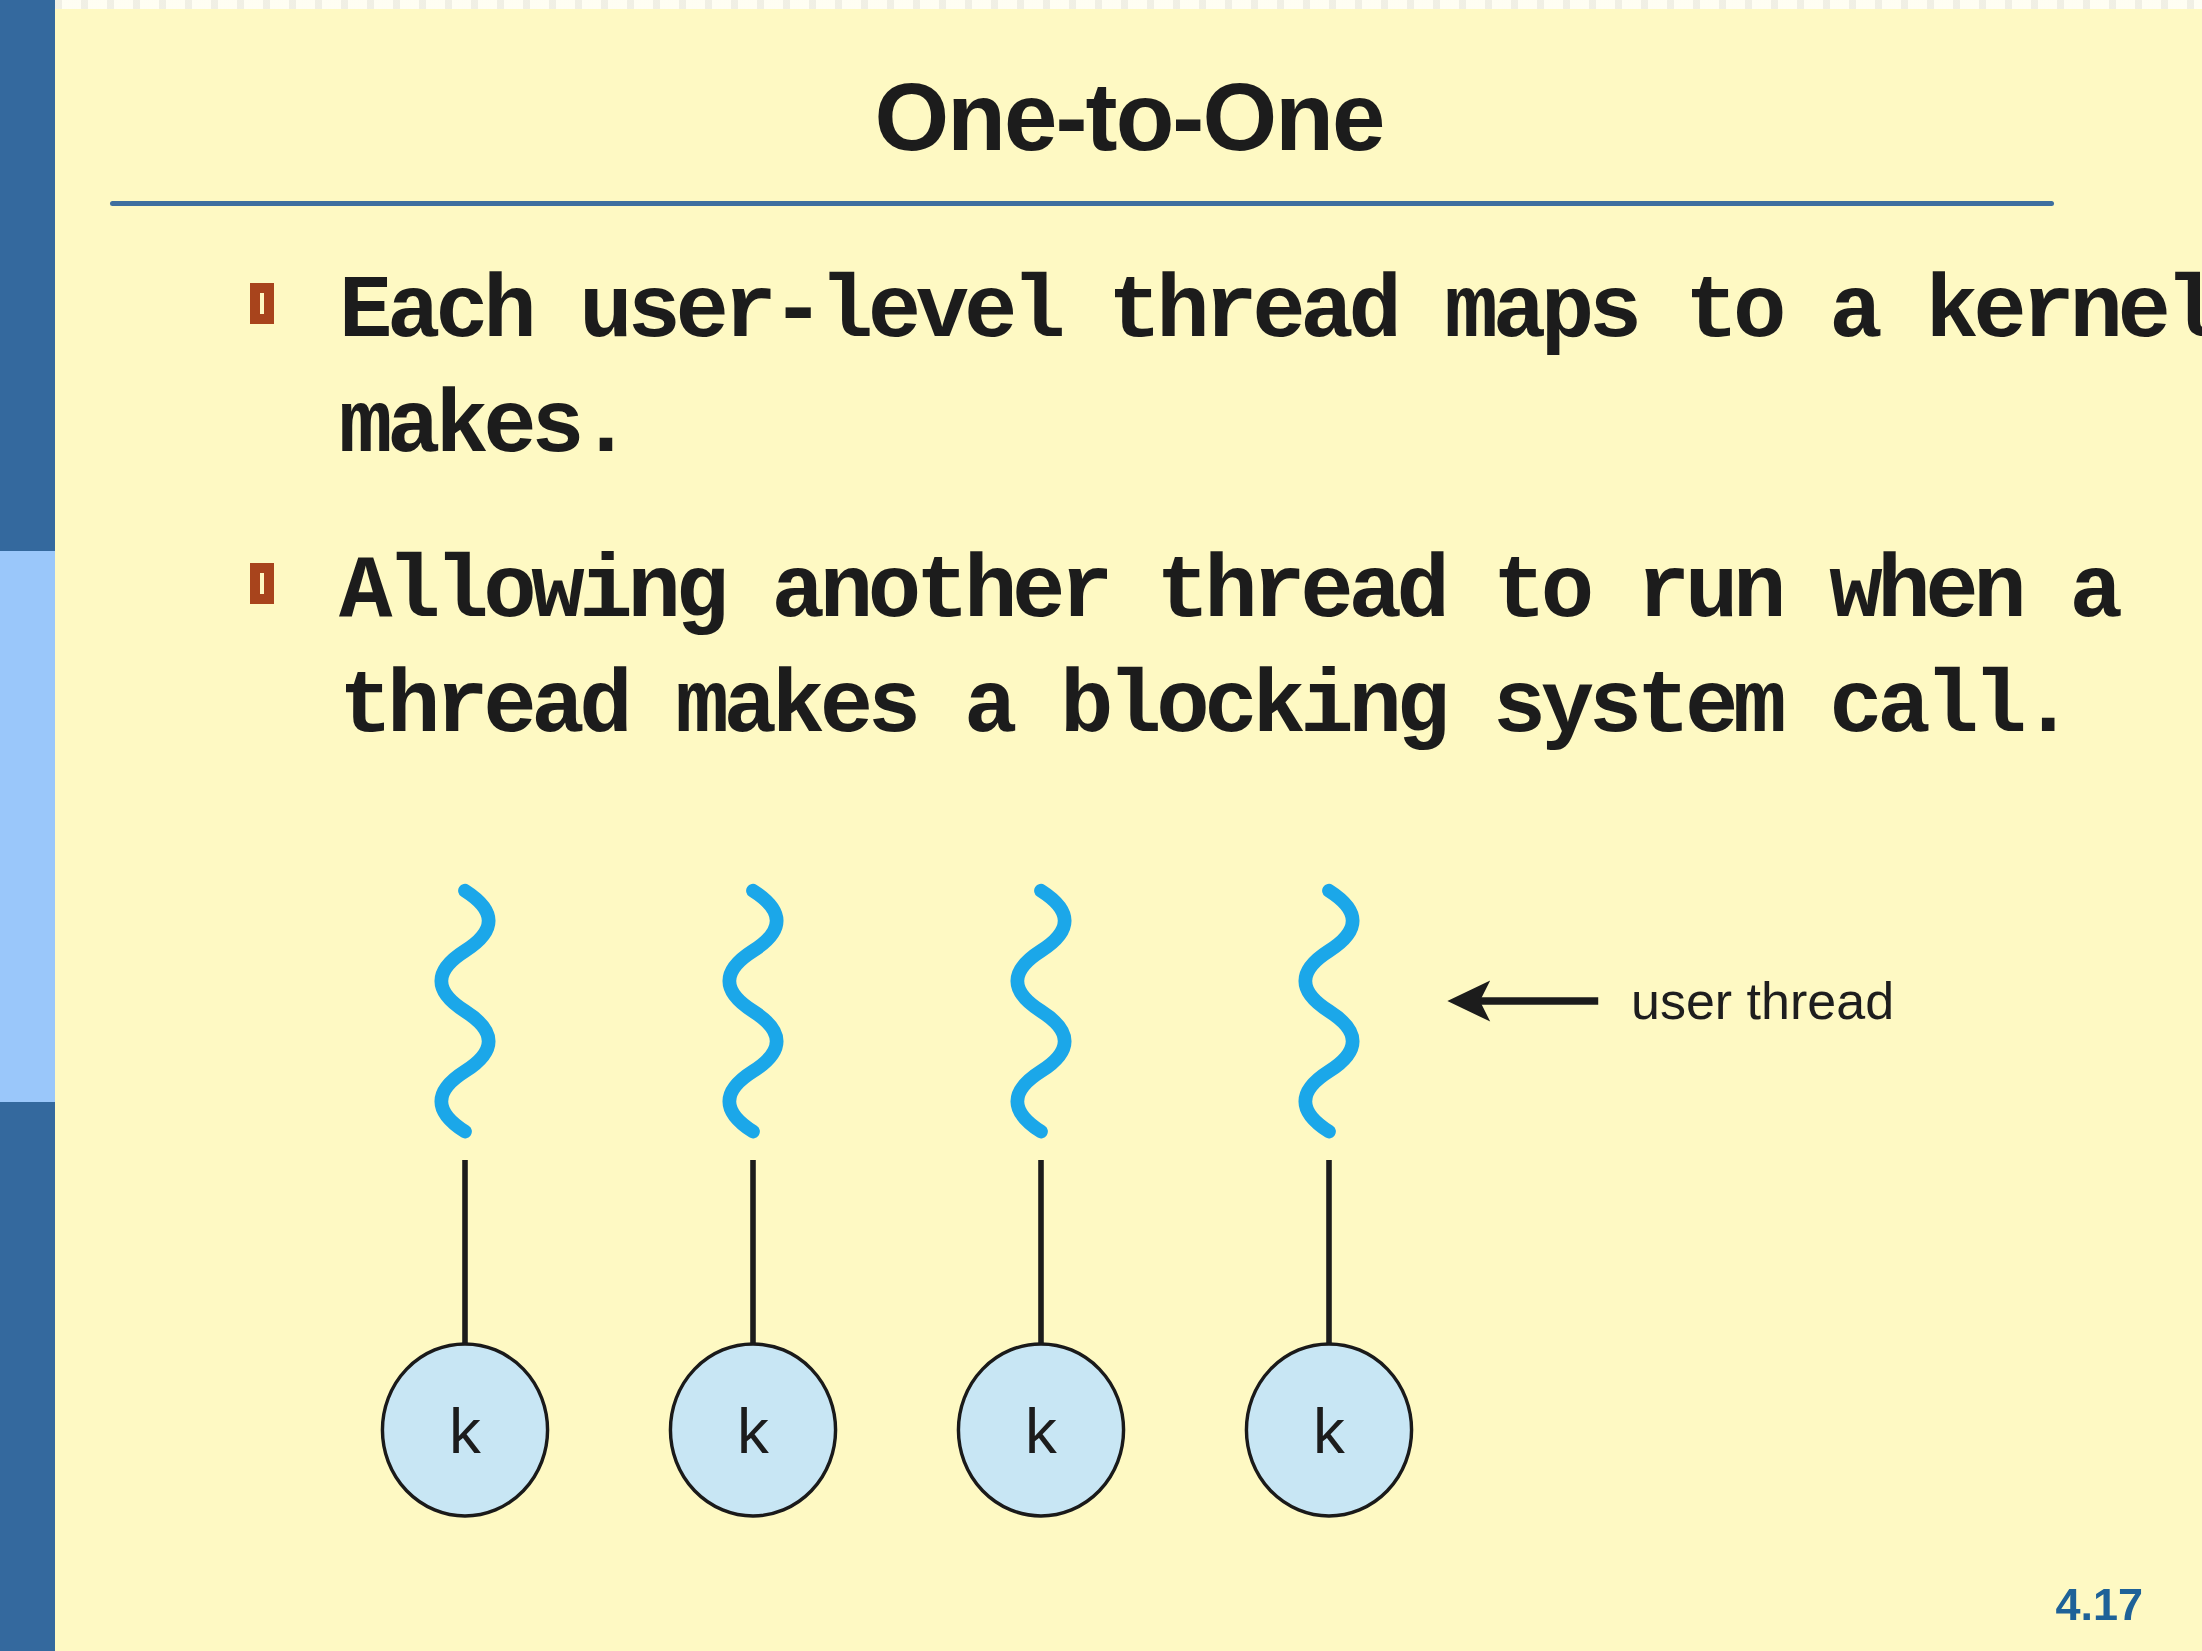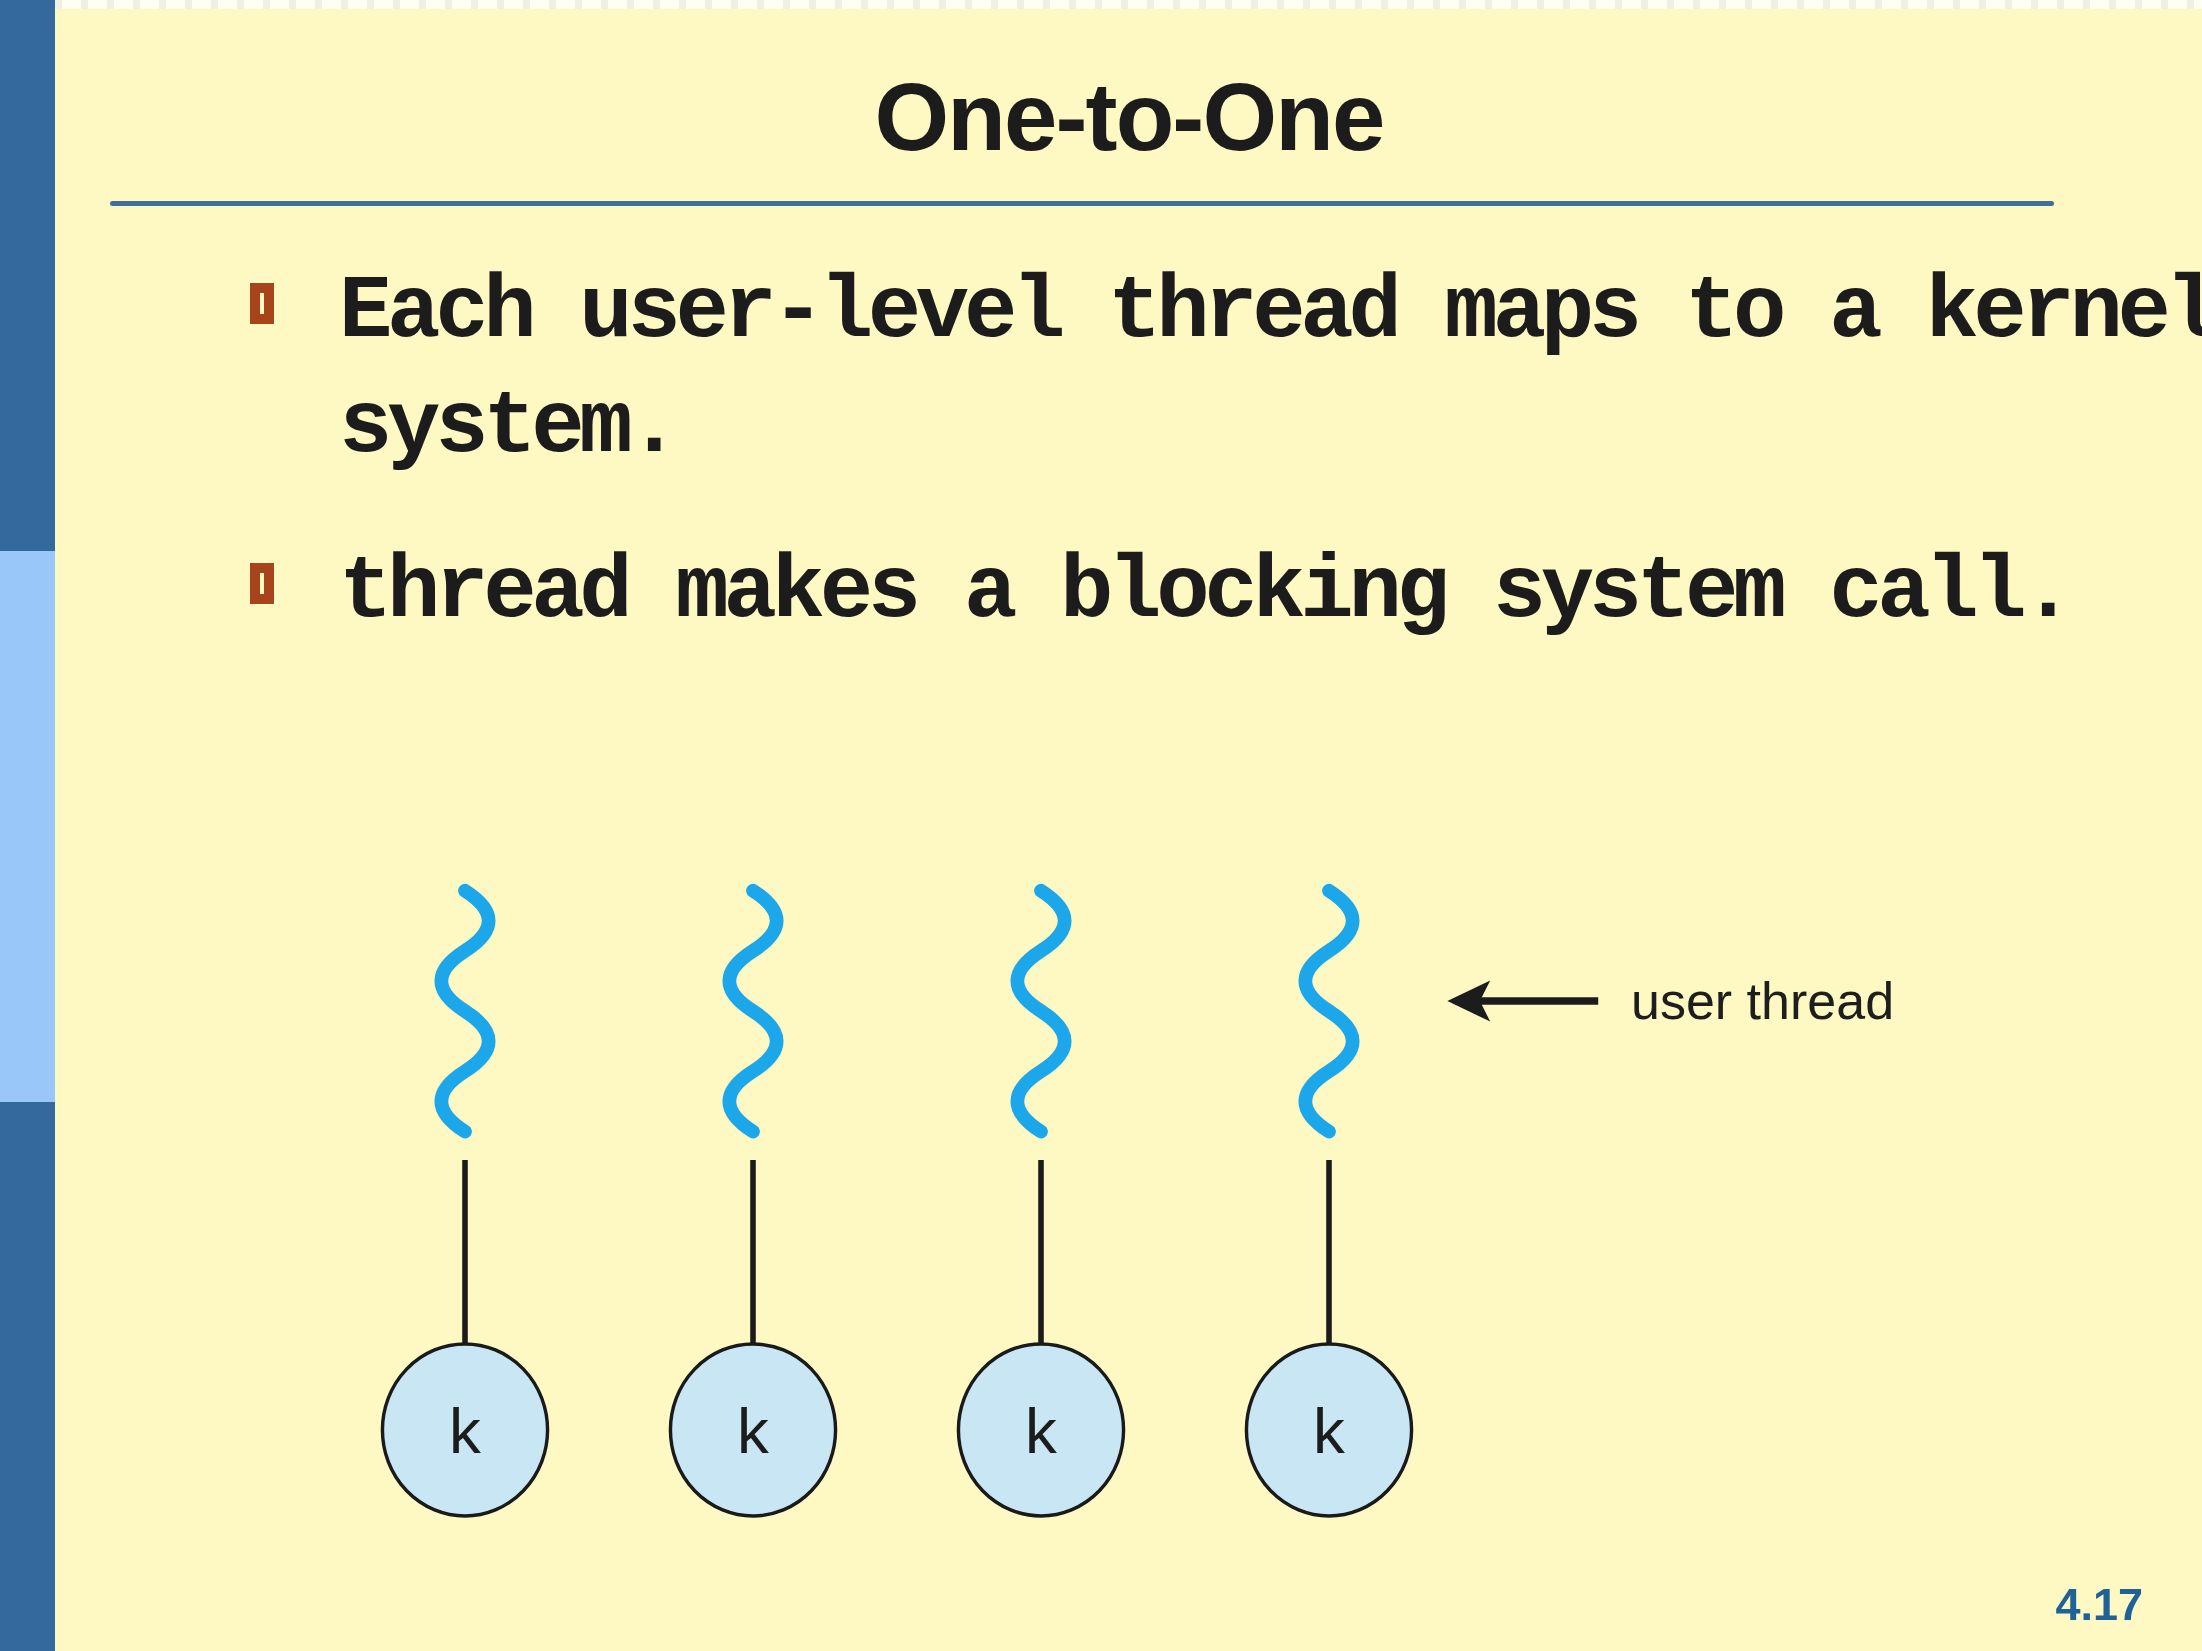--- a/index.html
+++ b/index.html
@@ -74,28 +74,29 @@
   <div class="rule"></div>
 
   <div class="bullets">
 
       <div class="bullet">
         <span class="bullet-square"></span>
         <div class="bullet-text">
 
             <div class="bullet-line">Each user-level thread maps to a kernel</div>
 
-            <div class="bullet-line">system.</div>
+            <div class="bullet-line">makes.</div>
           </div>
       </div>
 
       <div class="bullet">
         <span class="bullet-square"></span>
         <div class="bullet-text">
 
+            <div class="bullet-line">Allowing another thread to run when a</div>
 
             <div class="bullet-line">thread makes a blocking system call.</div>
           </div>
       </div>
     </div>
 
   <div class="figure">
 
       <svg class="thread-unit" width="172" height="654" viewBox="0 0 200 760" xmlns="http://www.w3.org/2000/svg">
         <path d="M100 25 q55 35 0 70 q-55 35 0 70 q55 35 0 70 q-55 35 0 70" fill="none" stroke="var(--wave)" stroke-width="16" stroke-linecap="round" stroke-linejoin="round"></path>

